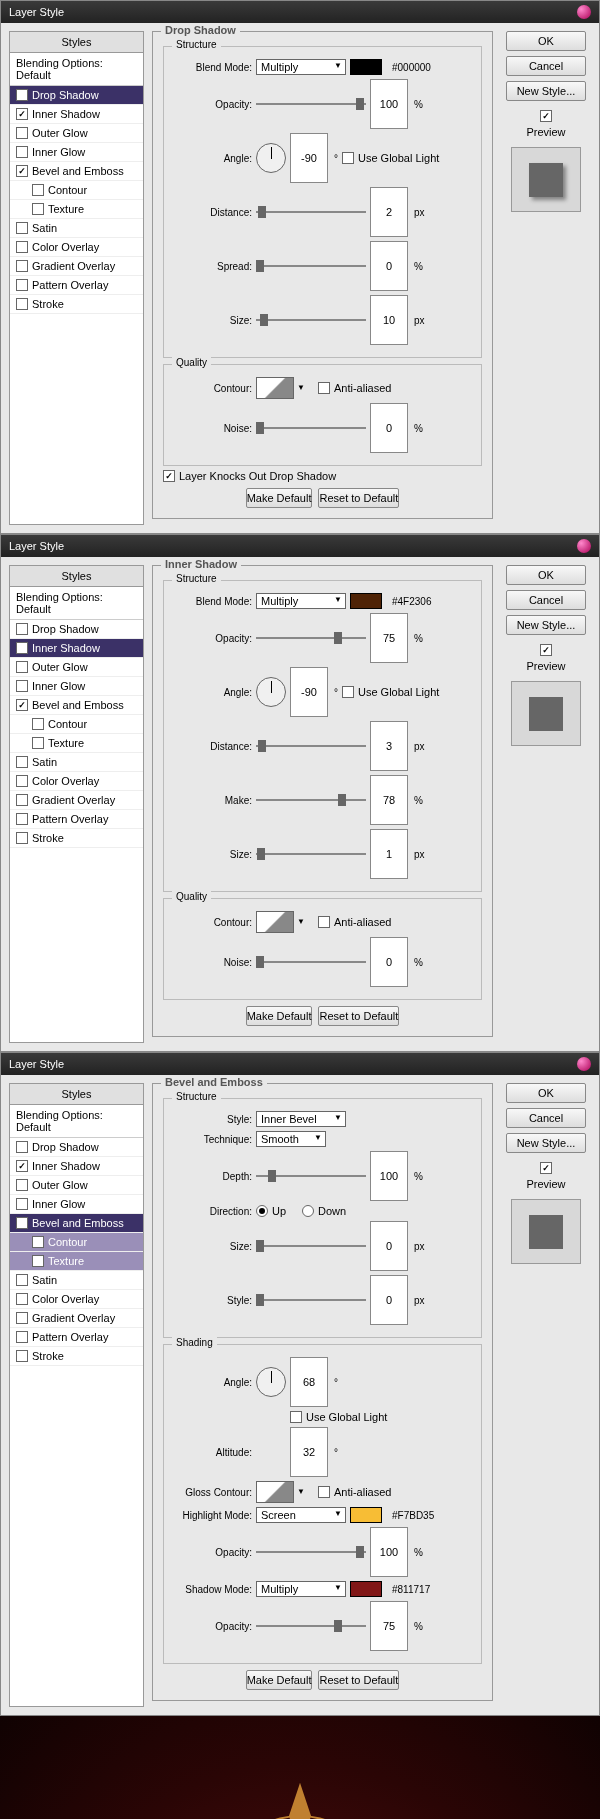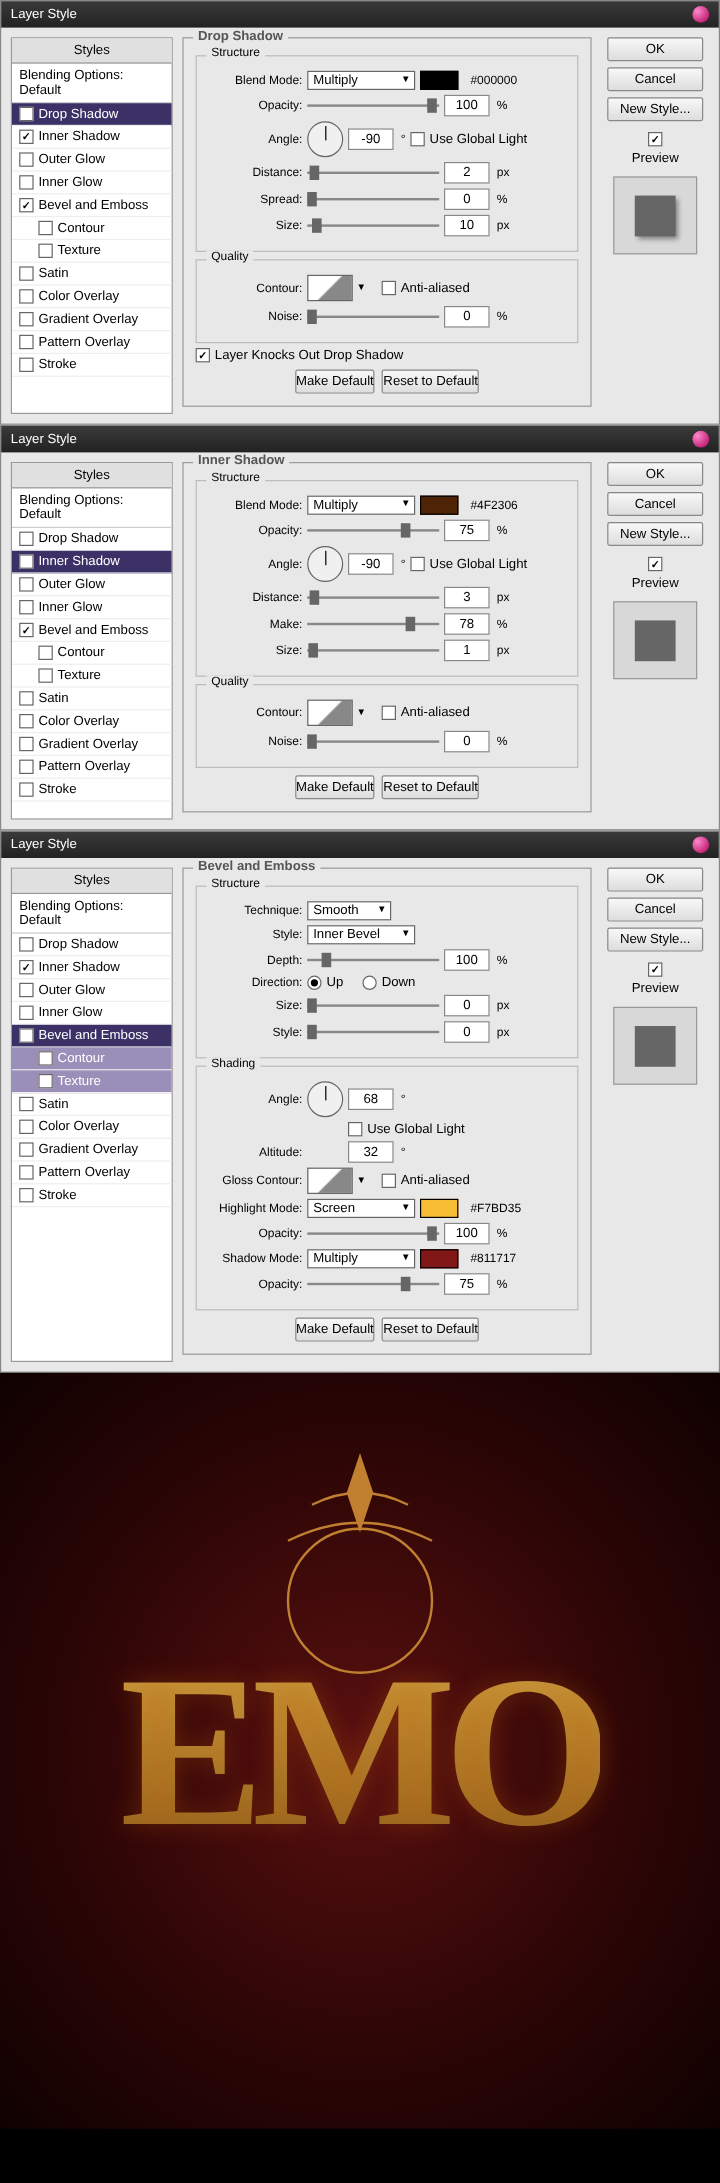--- a/index.html
+++ b/index.html
@@ -25,21 +25,21 @@
 .sub-legend { position: absolute; top: -8px; left: 8px; background: #e8e8e8; padding: 0 4px; font-size: 10px; }
 .row { display: flex; align-items: center; margin: 4px 0; gap: 4px; }
 .label { width: 80px; text-align: right; font-size: 10px; }
 .select { border: 1px solid #666; background: #fff; padding: 1px 16px 1px 4px; min-width: 90px; position: relative; }
 .select::after { content: "▼"; position: absolute; right: 3px; font-size: 8px; }
 .swatch { width: 32px; height: 16px; border: 1px solid #000; }
 .hexlabel { font-size: 10px; margin-left: 6px; }
 .slider { width: 110px; height: 14px; position: relative; background: transparent; }
 .slider::before { content: ""; position: absolute; top: 6px; left: 0; right: 0; height: 2px; background: #888; }
 .slider-thumb { position: absolute; width: 8px; height: 12px; background: #666; top: 1px; }
-.numinput { width: 38px; border: 1px solid #888; background: #fff; padding: 2px 2px; text-align: center; }
+.numinput { width: 38px; border: 1px solid #888; background: #fff; padding: 18px 2px; text-align: center; }
 .unit { font-size: 10px; margin-left: 2px; }
 .angle-dial { width: 30px; height: 30px; border: 1px solid #666; border-radius: 50%; background: #f0f0f0; position: relative; }
 .angle-dial::after { content: ""; position: absolute; width: 1px; height: 12px; background: #000; top: 3px; left: 50%; transform-origin: bottom; }
 .contour-swatch { width: 38px; height: 22px; border: 1px solid #666; background: linear-gradient(135deg, #fff 0%, #fff 48%, #888 52%, #888 100%); position: relative; }
 .contour-swatch::after { content: "▼"; position: absolute; right: -12px; top: 5px; font-size: 8px; }
 .btn { border: 1px solid #888; background: linear-gradient(#f8f8f8, #ddd); padding: 3px 0; cursor: pointer; border-radius: 2px; }
 .btn-row { display: flex; gap: 6px; justify-content: center; margin-top: 6px; }
 .right-panel { width: 90px; display: flex; flex-direction: column; gap: 5px; align-items: center; }
 .right-panel .btn { width: 80px; text-align: center; }
 .preview-row { display: flex; align-items: center; gap: 4px; margin-top: 4px; flex-direction: column; }
@@ -420,26 +420,26 @@
           <span>Stroke</span>
         </div>
     </div>
 
     <div class="main-panel">
       <div class="fieldset">
         <div class="legend">Bevel and Emboss</div>
         <div class="sub-fieldset">
           <div class="sub-legend">Structure</div>
           <div class="row">
+              <span class="label">Style:</span>
+              <span class="select">Inner Bevel</span>
+            </div>
+          <div class="row">
               <span class="label">Technique:</span>
               <span class="select" style="min-width:70px">Smooth</span>
-            </div>
-          <div class="row">
-              <span class="label">Style:</span>
-              <span class="select">Inner Bevel</span>
             </div>
           <div class="row">
               <span class="label">Depth:</span>
               <span class="slider">
                 <span class="slider-thumb" style="left:12px"></span>
               </span>
               <span class="numinput">100</span>
               <span class="unit">%</span>
             </div>
           <div class="row">

